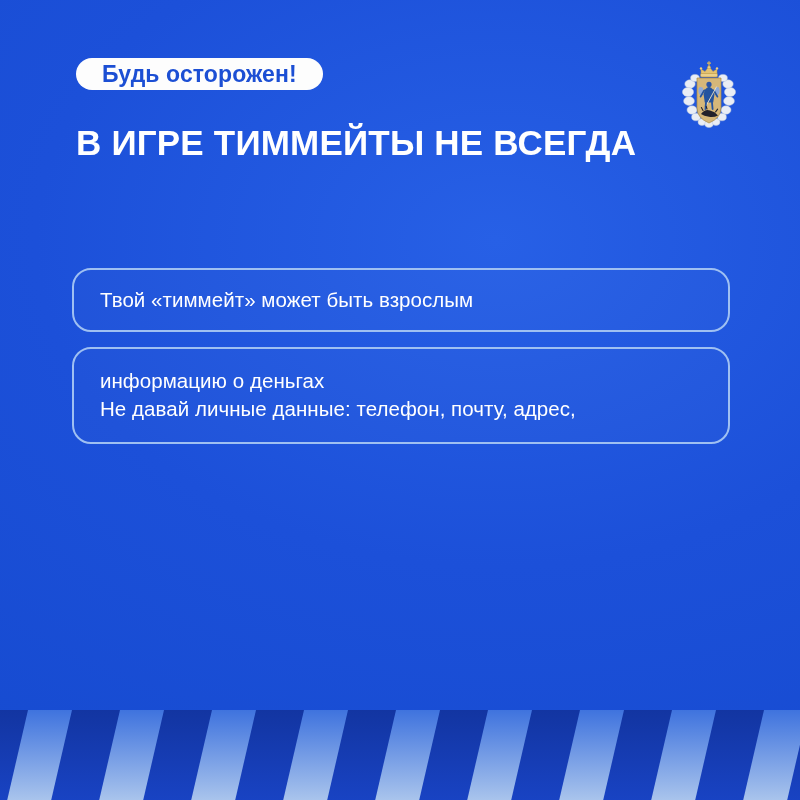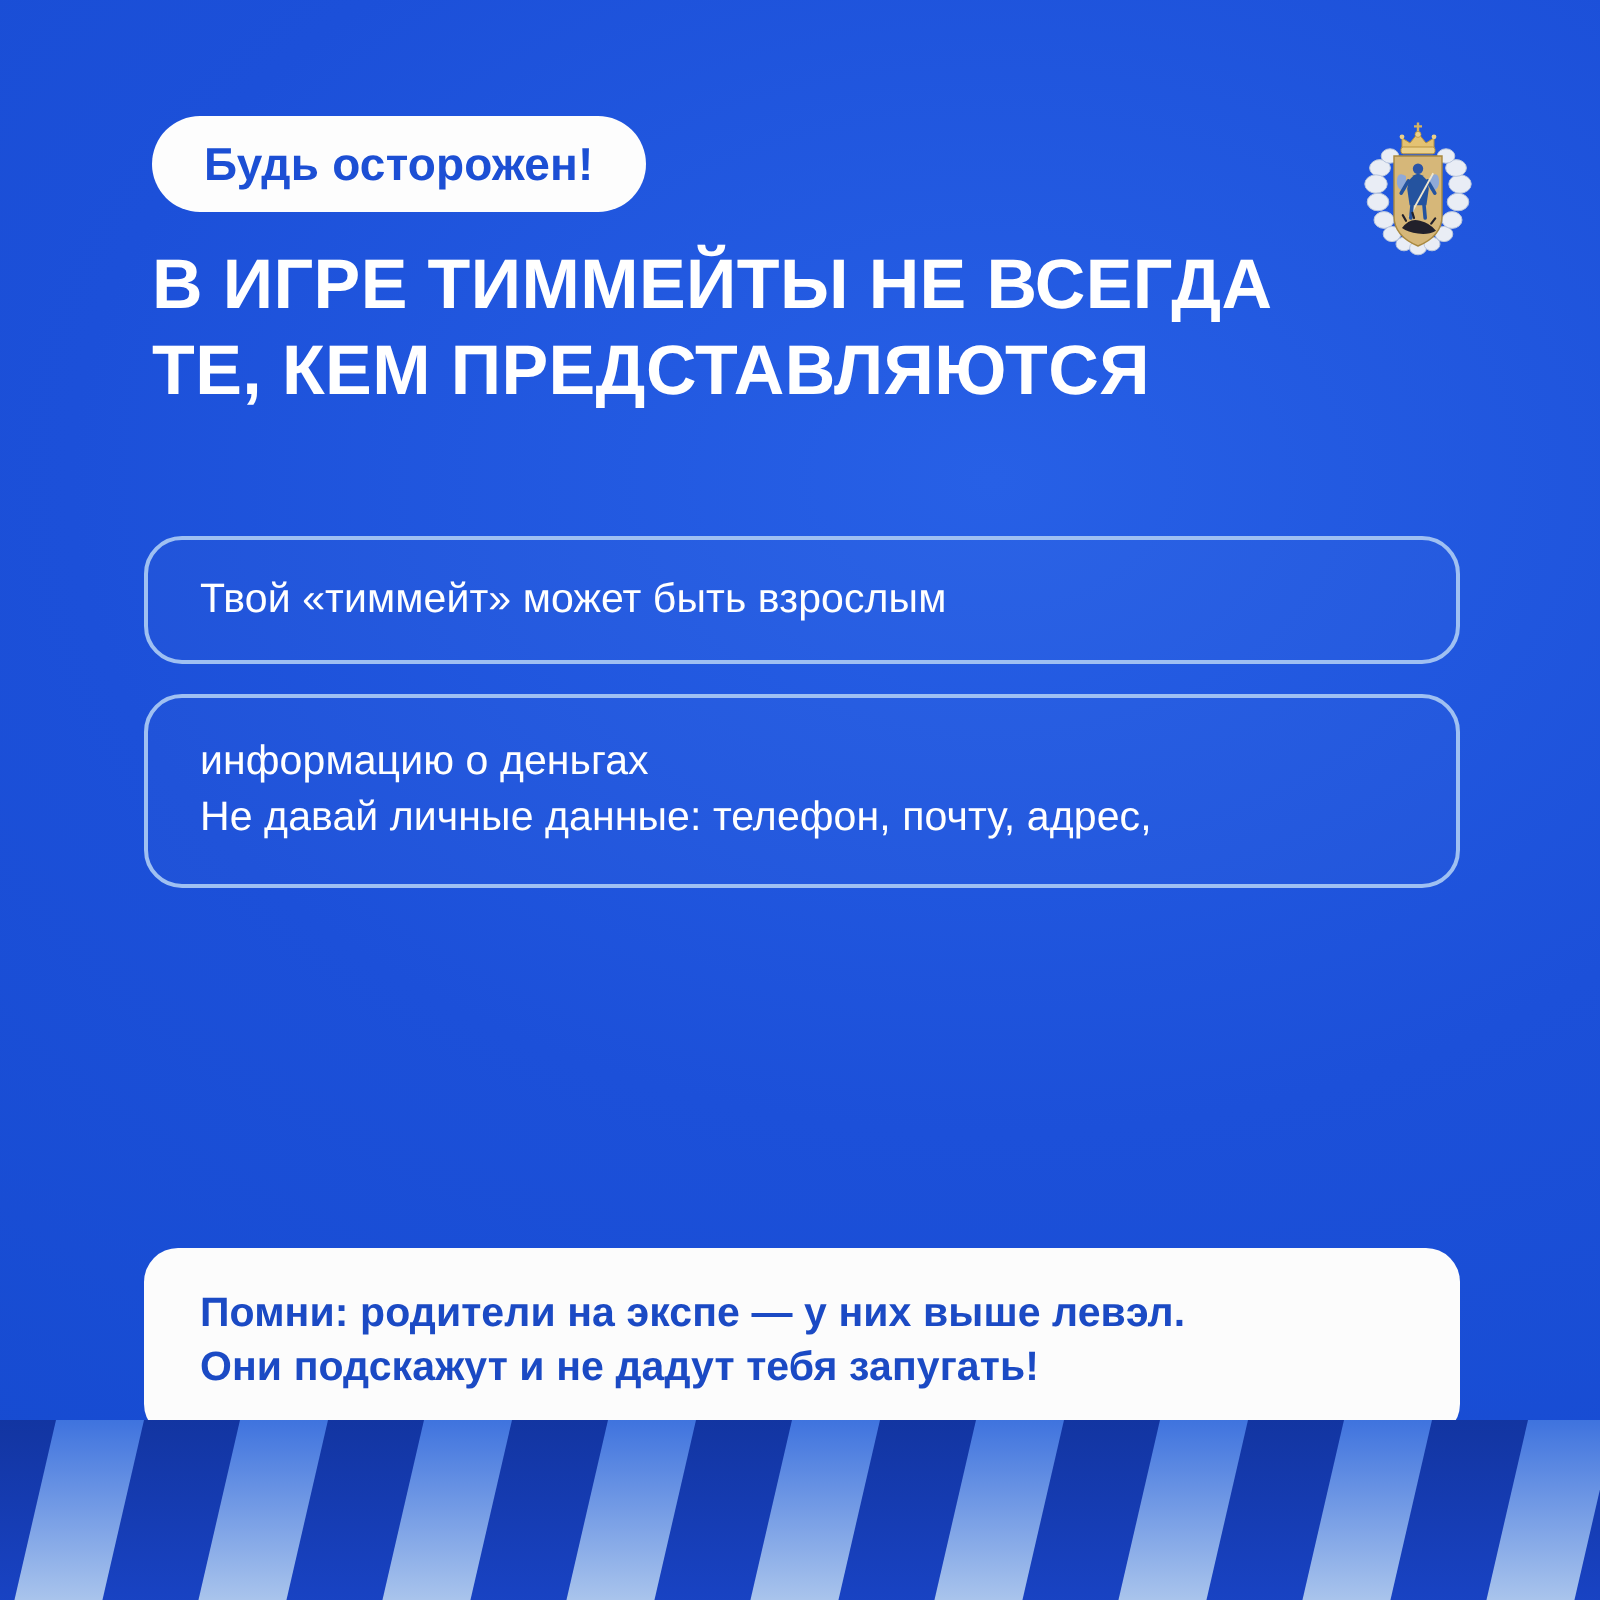--- a/index.html
+++ b/index.html
@@ -25,21 +25,21 @@
     inset: 0;
     background:
       radial-gradient(120% 85% at 62% 30%, #2760E6 0%, #1C50D9 48%, #154ACF 100%);
   }
 
   
   .badge {
     position: absolute;
     left: 76px;
     top: 58px;
-    height: 48px;
+    height: 32px;
     display: flex;
     align-items: center;
     padding: 0 26px;
     background: #FDFDFD;
     border-radius: 24px;
     box-sizing: border-box;
   }
   .badge-text {
     color: #1C4FD4;
     font-size: 23px;
@@ -130,21 +130,20 @@
 <div id="poster">
 
   <div class="bg-sheen"></div>
 
   <div class="badge">
     <span class="badge-text">Будь осторожен!</span>
   </div>
 
   <div class="headline">
     <span class="l1">В ИГРЕ ТИММЕЙТЫ НЕ ВСЕГДА</span>
-    <span class="l2">ТЕ, КЕМ ПРЕДСТАВЛЯЮТСЯ</span>
   </div>
 
   <div class="emblem">
     <svg viewBox="0 0 56 74" xmlns="http://www.w3.org/2000/svg">
 
       <g fill="#E9EDF5" stroke="#B9C6DD" stroke-width="0.5">
         <ellipse cx="9" cy="26" rx="5.2" ry="4.2"></ellipse>
         <ellipse cx="7" cy="34" rx="5.6" ry="4.6"></ellipse>
         <ellipse cx="8" cy="43" rx="5.4" ry="4.4"></ellipse>
         <ellipse cx="11" cy="52" rx="5" ry="4.2"></ellipse>
@@ -202,24 +201,20 @@
 
     <div class="card two-line">
       <div class="card-text">информацию о деньгах</div>
       <div class="card-text">Не давай личные данные: телефон, почту, адрес,</div>
     </div>
 
 
 
   </div>
 
-  <div class="card-highlight">
-    <div class="card-text">Помни: родители на экспе — у них выше левэл.</div>
-    <div class="card-text">Они подскажут и не дадут тебя запугать!</div>
-  </div>
 
   <div class="stripes">
     <svg width="800" height="90" viewBox="0 0 800 90" xmlns="http://www.w3.org/2000/svg">
       <defs>
         <linearGradient id="lightFade" x1="0" y1="0" x2="0" y2="1">
           <stop offset="0%" stop-color="#3F73DE"></stop>
           <stop offset="100%" stop-color="#A9C4EC"></stop>
         </linearGradient>
         <linearGradient id="darkFade" x1="0" y1="0" x2="0" y2="1">
           <stop offset="0%" stop-color="#12349F"></stop>

